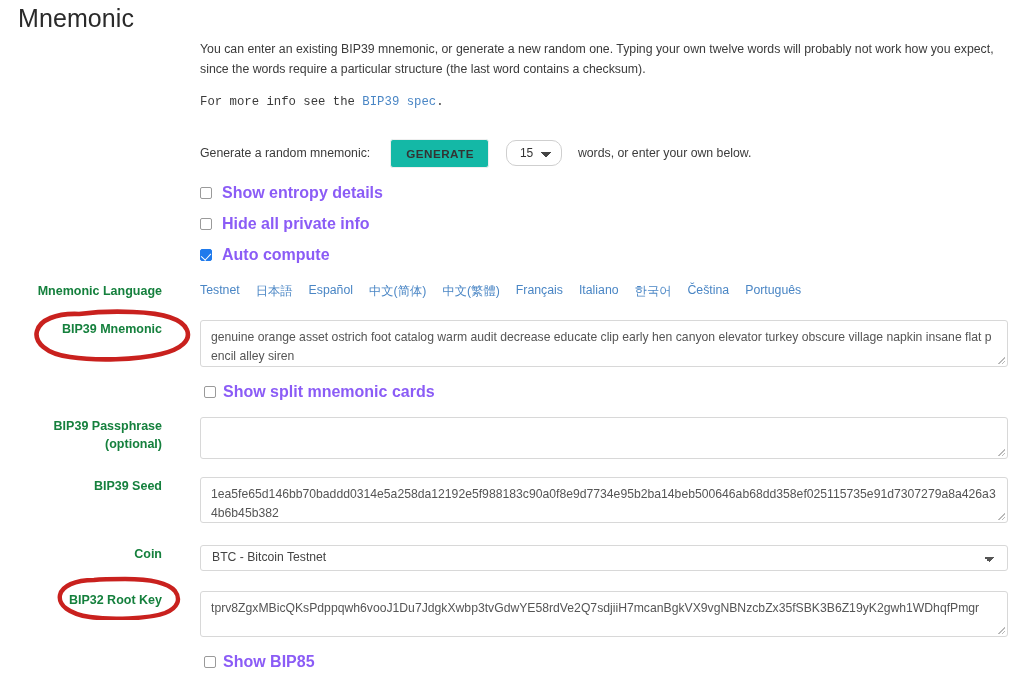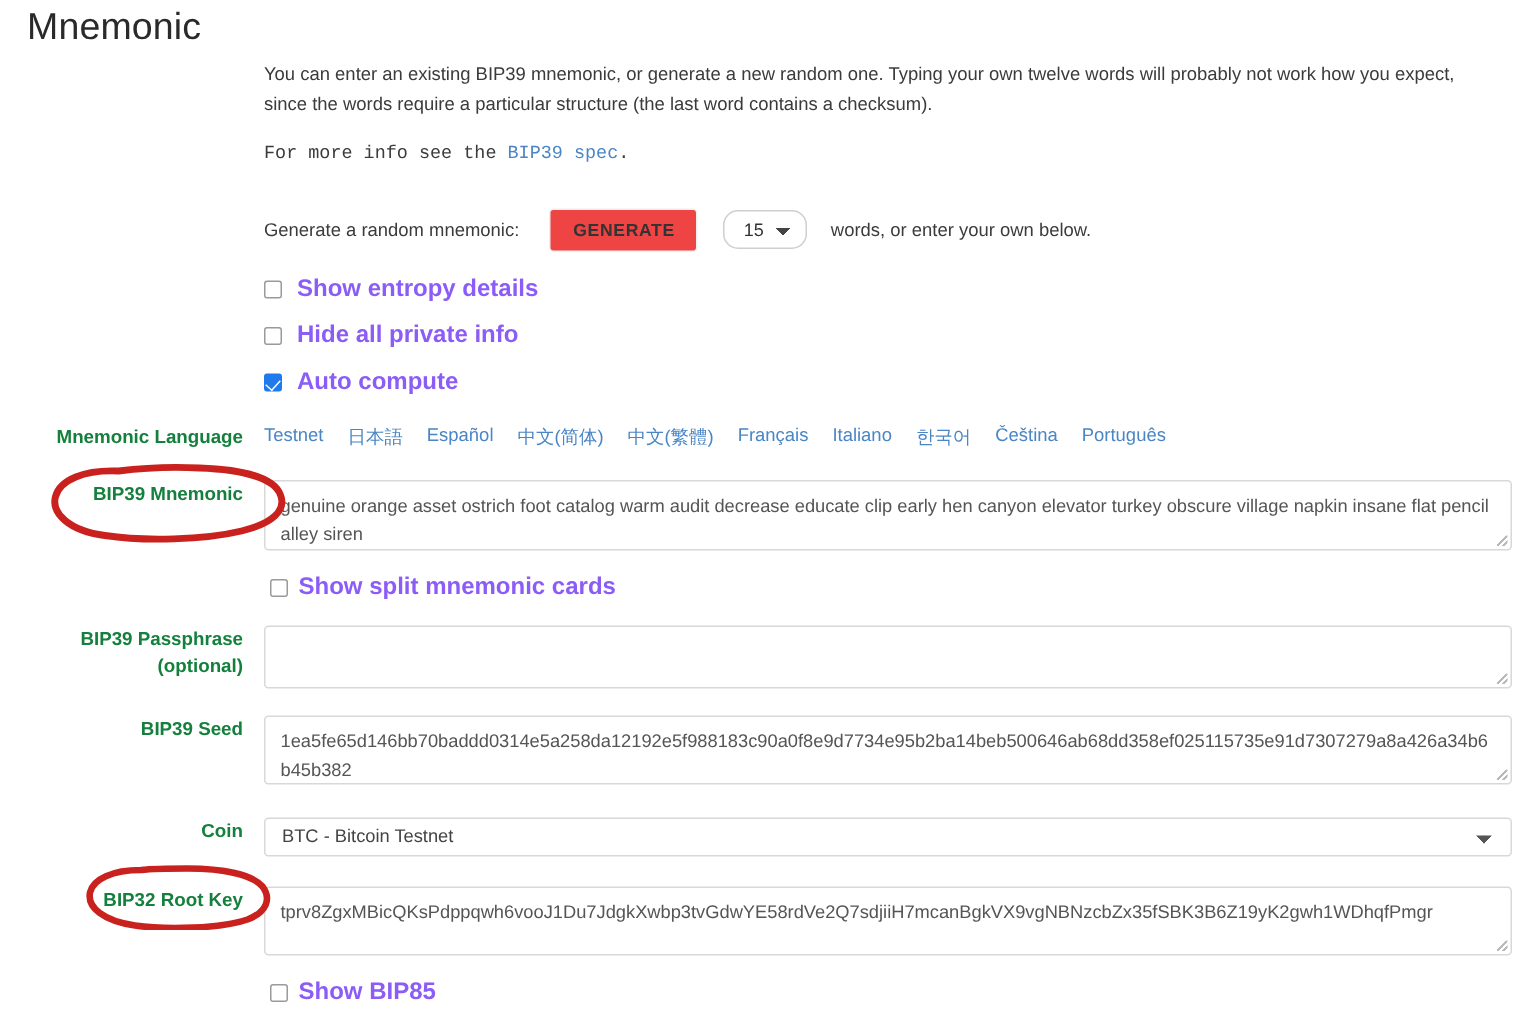--- a/index.html
+++ b/index.html
@@ -39,20 +39,21 @@
     text-align: right;
     padding-right: 14px;
     font-size: 12.5px;
     font-weight: bold;
     color: #15803d;
     line-height: 1.45;
   }
   .row-field {
     flex: 1;
     padding-right: 16px;
+    margin-left: 24px;
   }
 
   .intro {
     font-size: 12.3px;
     line-height: 1.62;
     color: #3b3b3b;
     margin: 0 0 13px 0;
     max-width: 800px;
   }
   .intro.second { margin-bottom: 0; font-family: Liberation Mono, monospace; }
@@ -66,21 +67,21 @@
     font-size: 12.3px;
     color: #3b3b3b;
   }
   .gen-label { margin-right: 12px; }
   .btn-generate {
     font-family: "Liberation Sans", sans-serif;
     font-size: 11.7px;
     font-weight: bold;
     letter-spacing: 0.45px;
     color: #333;
-    background: #ef4444;
+    background: #14b8a6;
     border: 1px solid #efefef;
     border-radius: 3px;
     padding: 7px 14px 7px 15px;
     cursor: pointer;
   }
   .sel-words {
     font-family: "Liberation Sans", sans-serif;
     font-size: 12px;
     color: #333;
     background: #fff;

